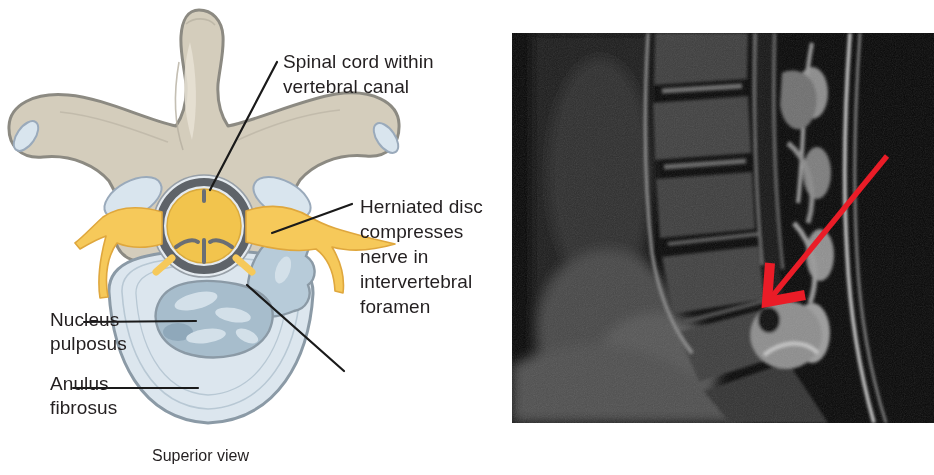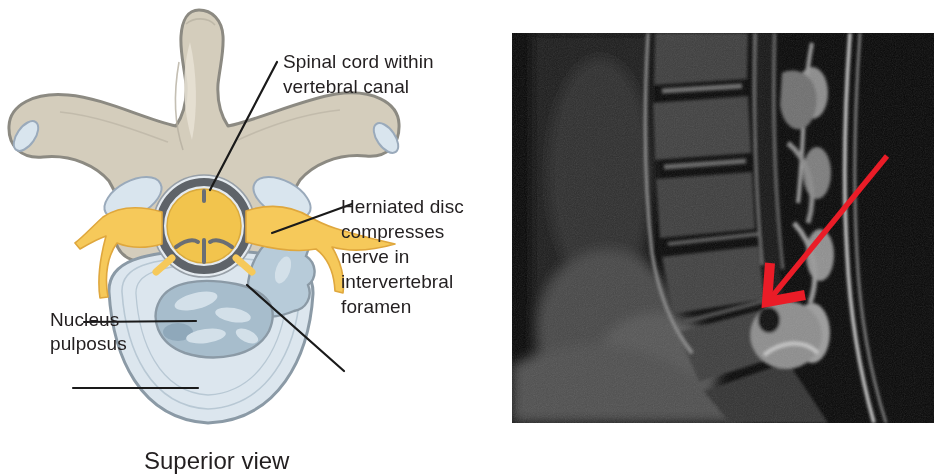--- a/index.html
+++ b/index.html
@@ -15,22 +15,22 @@
     position:absolute;
     font-size:19px;
     line-height:25px;
     color:var(--text,#231f20);
     white-space:pre-line;
     letter-spacing:0.1px;
   }
   .lbl.tight{line-height:24px;margin-left:48px;}
   .caption{
     position:absolute;
-    left:144px;top:447px;
-    font-size:24px;
+    left:152px;top:447px;
+    font-size:16px;
     color:var(--text,#231f20);
   }
   svg{position:absolute;display:block;}
   #illustration{left:0;top:0;}
   #mri{left:512px;top:33px;}
 </style>
 </head>
 <body>
 
 <div class="figure">
@@ -149,29 +149,31 @@
       <line x1="352" y1="204" x2="272" y2="233"></line>
       <line x1="84" y1="322" x2="196" y2="321"></line>
       <line x1="73" y1="388" x2="198" y2="388"></line>
       <line x1="344" y1="371" x2="247" y2="285"></line>
     </g>
   </svg>
 
   <div class="lbl" style="left:283px;top:49px">Spinal cord within
 vertebral canal</div>
 
-  <div class="lbl" style="left:341px;top:194px">Herniated disc
+  <div class="lbl" style="left:360px;top:194px">Herniated disc
 compresses
 nerve in
 intervertebral
 foramen</div>
 
   <div class="lbl tight" style="left:2px;top:308px">Nucleus
 pulposus</div>
 
+  <div class="lbl tight" style="left:2px;top:372px">Anulus
+fibrosus</div>
 
 
   <div class="caption">Superior view</div>
 
   <svg id="mri" width="422" height="390" viewBox="0 0 422 390">
     <defs>
       <filter id="mblur1" x="-20%" y="-20%" width="140%" height="140%">
           <feGaussianBlur stdDeviation="1.6"></feGaussianBlur>
         </filter>
       <filter id="mblur2" x="-30%" y="-30%" width="160%" height="160%">

